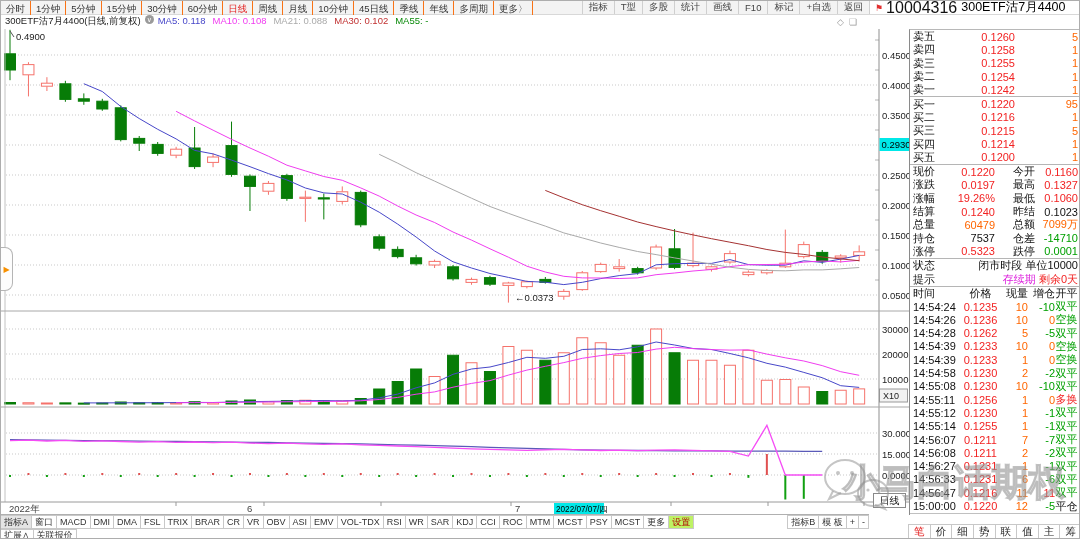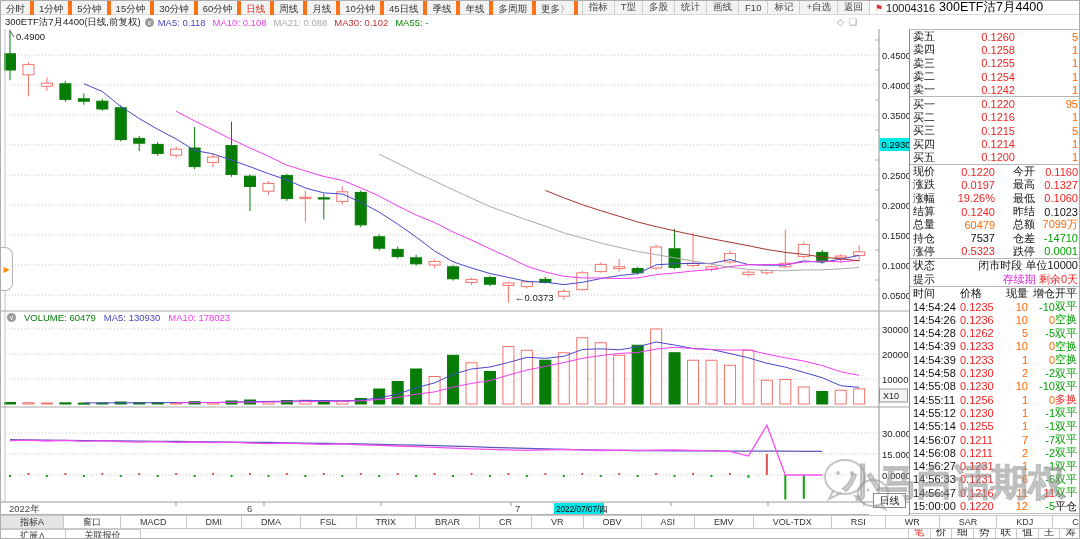--- a/index.html
+++ b/index.html
@@ -1,29 +1,29 @@
 <!DOCTYPE html>
 <html><head>
 <meta charset="utf-8">
 <style>
 *{box-sizing:border-box;margin:0;padding:0}
 body{font-family:"Liberation Sans",sans-serif;background:#fff}
 .app{position:relative;width:1080px;height:539px;background:#fff;overflow:hidden;border:1px solid #adadad;font-family:"Liberation Sans",sans-serif}
 
 .topbar{position:absolute;left:0;top:0;width:1078px;height:14px;background:#f3f3f3;border-bottom:1px solid #d8d8d8;display:flex;align-items:center;font-size:9.5px;color:#333;white-space:nowrap}
-.period{padding:8px 5px;border-right:4px solid #f97316;height:100%;display:flex;align-items:center}
+.period{padding:8px 5px;border-right:1px solid #f97316;height:100%;display:flex;align-items:center}
 .period.active{color:#e32222}
 .tb-btns{margin-left:auto;display:flex;height:100%}
 .tb-btn{border-left:1px solid #cfcfcf;padding:0 6px;display:flex;align-items:center;color:#444}
 .contract{display:flex;align-items:center;border-left:1px solid #cfcfcf;padding:0 3px 0 5px;background:#fff;height:100%;width:210px}
 .flag{color:#e23030;font-size:9px;margin-right:3px}
-.ccode{font-size:11px;color:#111;margin-right:4px}
+.ccode{font-size:16px;color:#111;margin-right:4px}
 .cname{font-size:12.5px;color:#000;font-weight:500}
 
-.row2{position:absolute;left:0;top:14px;width:1078px;height:14px;background:#fff;display:flex;align-items:center;font-size:9.5px;color:#222;white-space:nowrap}
+.row2{position:absolute;left:0;top:14px;width:1078px;height:14px;background:#fff;display:flex;font-size:9.5px;color:#222;white-space:nowrap}
 .row2 .t{margin-left:4px}
 .ph-icon{display:inline-block;width:9px;height:9px;border-radius:50%;background:#9a9a9a;color:#fff;font-size:7px;line-height:9px;text-align:center;margin:0 4px}
 .ma5{color:#4747c9}.ma10{color:#f03cf0}.ma21{color:#aaaaaa}.ma30{color:#c03030}.ma55{color:#0a8a0a}
 .mal{margin-right:7px}
 .row2-icons{position:absolute;left:836px;top:0;height:14px;display:flex;gap:5px;color:#999;font-size:9px;align-items:center}
 
 .chart-svg{position:absolute;left:0;top:28px}
 svg text{font-family:"Liberation Sans",sans-serif}
 .pane-header{position:absolute;display:flex;gap:8px;align-items:center;font-size:9.5px;background:transparent;white-space:nowrap}
 .vol-header{left:6px;top:311px}
@@ -41,32 +41,32 @@
 .info-row{display:flex;align-items:center;height:13.3px;padding:0 3px}
 .il{width:27px}.il2{width:29px;margin-left:18px}
 .iv1{width:55px;text-align:right}
 .iv2{flex:1;text-align:right}
 .st-row{display:flex;align-items:center;height:13.3px;padding:0 3px}
 .st-l{width:30px}
 .st-v{flex:1;text-align:right}
 .red{color:#f22222}.orange{color:#ff6600}.green{color:#00a000}.black{color:#111}.magenta{color:#dd22dd}
 .ts-head,.trade-row{display:flex;align-items:center;height:13.3px;padding:0 3px}
 .tc-time{width:47px}
-.tc-price{width:41px;text-align:left}
+.tc-price{width:41px;text-align:center}
 .tc-qty{width:27px;text-align:right}
 .tc-delta{width:27px;text-align:right}
-.tc-flag{flex:1;text-align:left}
+.tc-flag{flex:1;text-align:center}
 .trades-box{border-bottom:1px solid #c0c0c0}
 .rp-tabs{position:absolute;left:-1px;top:492px;width:173px;height:19px;display:flex;align-items:center;background:#fff}
 .rp-tab{flex:1;height:16px;border:1px solid #c8c8c8;margin-left:-1px;display:flex;align-items:center;justify-content:center;font-size:10.5px;color:#222;background:#fff}
 .rp-tab.active{color:#e32222}
 
 .bottombar{position:absolute;left:0;top:513px;width:868px;height:26px;border-top:1px solid #b0b0b0;background:#fff;font-size:9px;color:#333}
 .bb-row1{display:flex;height:14px}
-.bb-cell{border:1px solid #c8c8c8;margin-left:-1px;padding:0 19px;display:flex;align-items:center;white-space:nowrap;background:#fff}
+.bb-cell{border:1px solid #c8c8c8;margin-left:-1px;padding:0 3px;display:flex;align-items:center;white-space:nowrap;background:#fff}
 .bb-first{background:#e4e4e4}
 .bb-settings{background:#bef264;color:#b00000}
 .bb-right{margin-left:auto;display:flex}
 .bb-row2{display:flex;height:12px;margin-top:0px}
 
 .watermark{position:absolute;left:818px;top:450px;width:262px;height:64px;display:flex;align-items:center;z-index:6;pointer-events:none}
 .wm-text{font-size:37px;font-weight:700;color:rgba(130,130,130,0.10);-webkit-text-stroke:1.2px rgba(145,145,145,.55);white-space:nowrap;margin-left:-50px}
 </style>
 </head>
 <body>
@@ -421,26 +421,20 @@
       <text x="514" y="483" fill="#444" font-size="9.5">7</text>
       <rect x="553" y="474" width="50" height="12" fill="#00e8e8"></rect>
       <text x="555" y="483" fill="#000" font-size="8.2">2022/07/07/四</text>
       <rect x="878.5" y="109" width="31" height="13" fill="#00e8e8"></rect>
       <text x="880.5" y="119" fill="#000" font-size="9.5">0.2930</text>
       <line x1="9" y1="2" x2="13" y2="8" stroke="#555" stroke-width="1"></line>
       <text x="15" y="11" fill="#222" font-size="9.5">0.4900</text>
       <text x="514" y="272" fill="#222" font-size="9.5">←0.0373</text>
     </svg>
 
-  <div class="pane-header vol-header">
-    <span class="ph-icon" style="margin:0">∨</span>
-    <span class="c-green">VOLUME: 60479</span>
-    <span class="c-blue">MA5: 130930</span>
-    <span class="c-mag">MA10: 178023</span>
-  </div>
 
 
   <div class="expander">
     <span>▶</span>
   </div>
 
   <div class="period-box">日线</div>
 
   <div class="right-panel">
     <div class="sec" id="asks">

